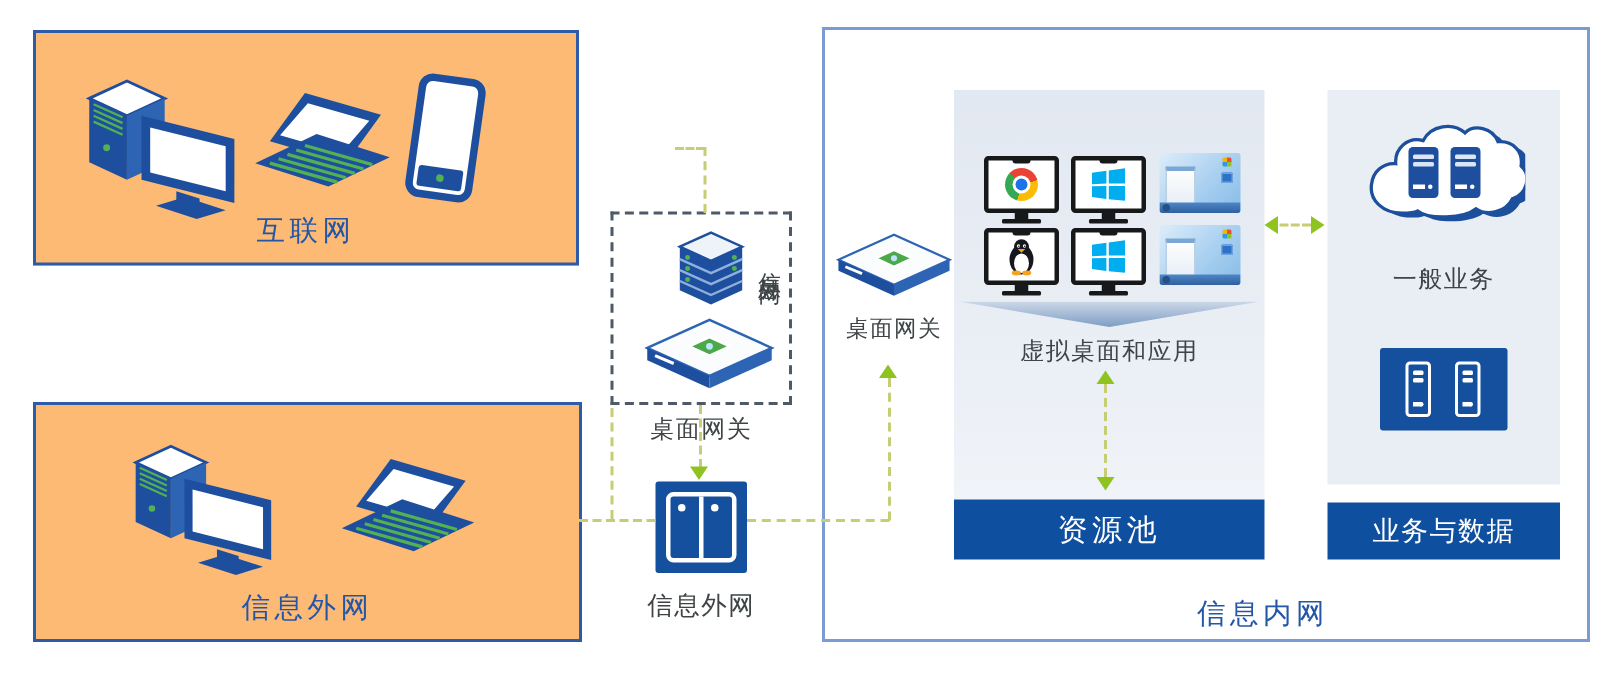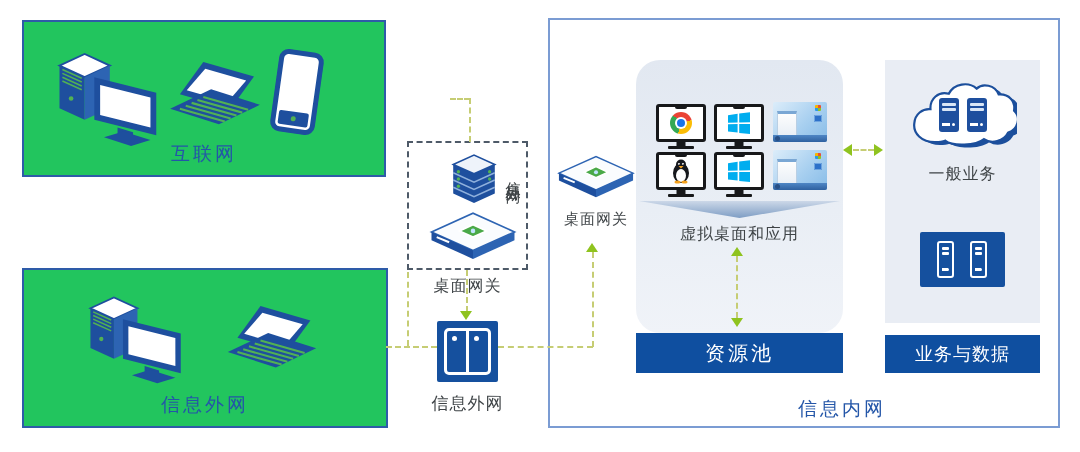--- a/index.html
+++ b/index.html
@@ -1,20 +1,20 @@
 <!DOCTYPE html>
 <html><head>
 <meta charset="utf-8">
 <style>
   html,body{margin:0;padding:0;background:#ffffff;}
   body{font-family:"DejaVu Sans",sans-serif;}
   #canvas{position:relative;width:1080px;height:452px;background:#fff;overflow:hidden;}
 
   
-  .solid-box{position:absolute;border:2px solid #2e5ba8;background:#22c55e;box-sizing:border-box;}
+  .solid-box{position:absolute;border:2px solid #2e5ba8;background:#fdba74;box-sizing:border-box;}
   .box-label{position:absolute;left:0;right:0;text-align:center;color:#2456a8;font-size:19px;letter-spacing:3px;}
   .gray-cap{position:absolute;text-align:center;color:#3f4447;font-size:16px;letter-spacing:1px;}
 
   .dashed-box{position:absolute;left:407px;top:141px;width:121px;height:129px;border:2px dashed #4e5a68;background:#fff;box-sizing:border-box;}
   .side-label{position:absolute;right:4px;top:26px;writing-mode:vertical-rl;text-orientation:upright;color:#3f4447;font-size:15px;letter-spacing:3px;}
 
   .big-box{position:absolute;left:548px;top:18px;width:512px;height:410px;border:2px solid #7b9cd3;background:#fff;box-sizing:border-box;}
 
   .panel{position:absolute;background:linear-gradient(180deg,#e2e8f1 0%,#e9eef5 55%,#f0f3f8 100%);}
   .bar{position:absolute;background:#0f4fa0;color:#fff;display:flex;align-items:center;justify-content:center;}
@@ -189,21 +189,21 @@
   <div class="gray-cap" style="left:406px;top:392px;width:123px;font-size:17px;">信息外网</div>
 
   <div class="big-box"></div>
   <div class="box-label" style="left:548px;top:396px;width:588px;">信息内网</div>
 
   <svg style="position:absolute;left:554px;top:150px" width="84" height="50">
       <use href="#sym-appliance"></use>
     </svg>
   <div class="gray-cap" style="left:548px;top:210px;width:96px;font-size:15px;">桌面网关</div>
 
-  <div class="panel" style="left:636px;top:60px;width:207px;height:273px;border-radius:24px;">
+  <div class="panel" style="left:636px;top:60px;width:207px;height:273px;">
 
     <div class="monitor" style="left:20px;top:44px;">
       <div class="chrome"></div>
       <span class="m-stand"></span>
         <span class="m-base"></span>
     </div>
     <div class="monitor" style="left:78px;top:44px;">
       <svg width="24" height="22">
           <use href="#sym-win"></use>
         </svg>
@@ -264,21 +264,21 @@
           <i class="dsh"></i>
           <i class="dt"></i>
         </div>
       <div class="btower" style="left:60px;top:22px;">
           <i class="b1"></i>
           <i class="b2"></i>
           <i class="dsh"></i>
           <i class="dt"></i>
         </div>
     </div>
-    <div class="gray-cap" style="left:0;right:0;top:104px;">一般业务</div>
+    <div class="gray-cap" style="left:0;right:0;top:116px;">一般业务</div>
     <div class="critical" style="left:35px;top:172px;width:85px;height:55px;">
       <div class="wtower" style="left:17px;top:9px;">
           <i class="b1"></i>
           <i class="b2"></i>
           <i class="dsh"></i>
           <i class="dt"></i>
         </div>
       <div class="wtower" style="left:50px;top:9px;">
           <i class="b1"></i>
           <i class="b2"></i>

